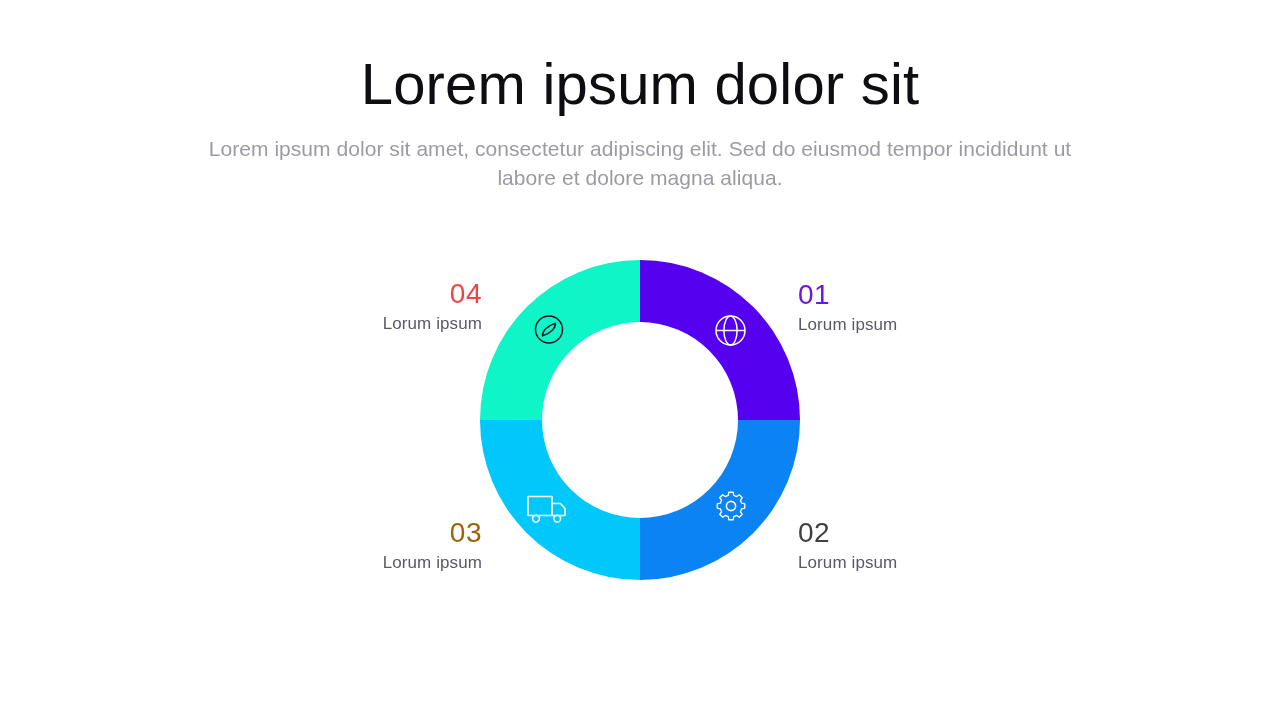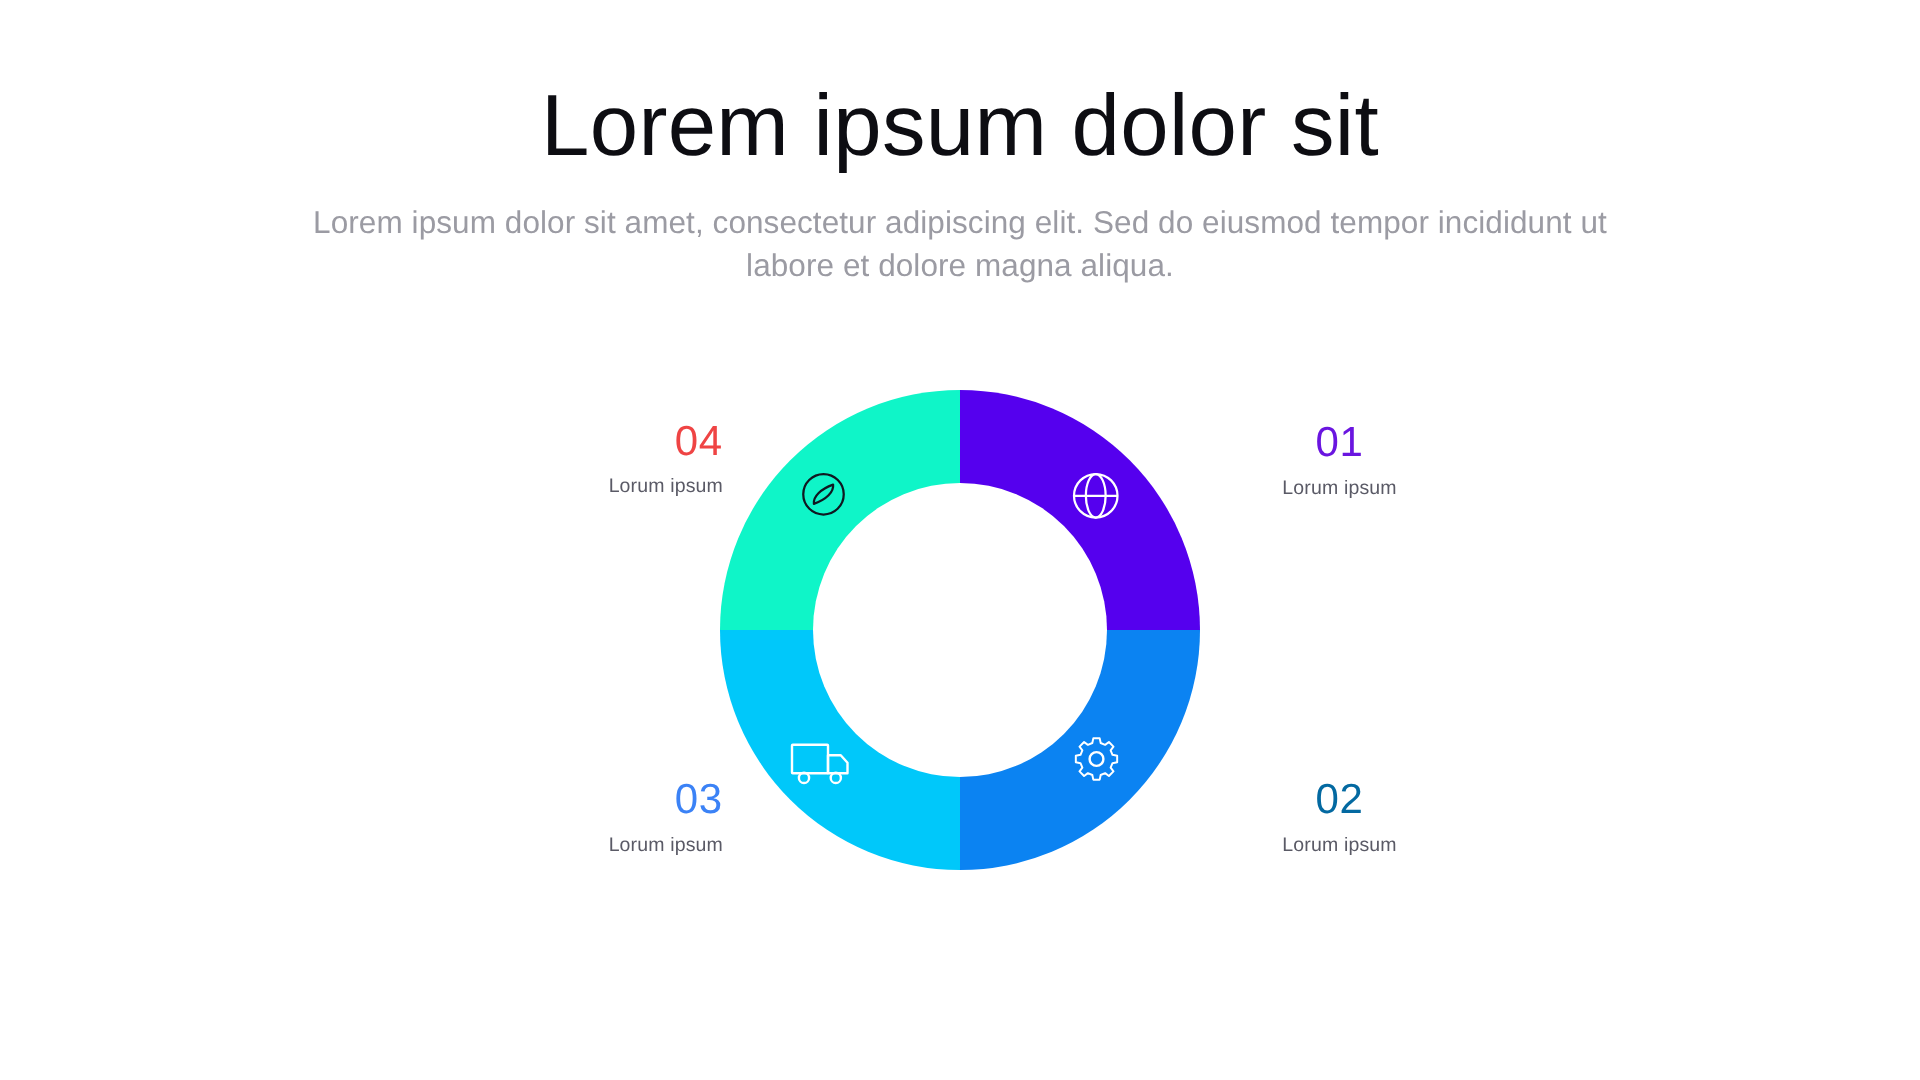--- a/index.html
+++ b/index.html
@@ -75,28 +75,28 @@
     display: block;
     font-size: 28px;
     line-height: 32px;
     font-weight: 400;
     color: #6a15e0;
     letter-spacing: 0.5px;
   }
   .callout .cal-text {
     display: block;
     margin-top: 4px;
-    font-size: 13px;
+    font-size: 17px;
     line-height: 19px;
     font-weight: 400;
     color: #5a5a66;
     letter-spacing: 0.1px;
   }
   .callout.right {
-    text-align: center;
+    text-align: left;
   }
   .callout.left {
     text-align: right;
   }
 
   #callout-01 { left: 798px; top: 279px; }
   #callout-02 { left: 798px; top: 517px; }
   #callout-03 { left: 292px; top: 517px; }
   #callout-04 { left: 292px; top: 278px; }
 </style>
@@ -166,26 +166,26 @@
 
       <circle cx="180" cy="180" r="98" fill="#ffffff"></circle>
     </svg>
 
     <div class="callout right" id="callout-01">
       <span class="cal-num" style="color: rgb(106, 21, 224);">01</span>
       <span class="cal-text" style="color: rgb(90, 90, 102);">Lorum ipsum</span>
     </div>
 
     <div class="callout right" id="callout-02">
-      <span class="cal-num" style="color: #0369a1;">02</span>
+      <span class="cal-num" style="color: #404040;">02</span>
       <span class="cal-text" style="color: rgb(90, 90, 102);">Lorum ipsum</span>
     </div>
 
     <div class="callout left" id="callout-03">
-      <span class="cal-num" style="color: #3b82f6;">03</span>
+      <span class="cal-num" style="color: #a16207;">03</span>
       <span class="cal-text" style="color: rgb(90, 90, 102);">Lorum ipsum</span>
     </div>
 
     <div class="callout left" id="callout-04">
       <span class="cal-num" style="color: #ef4444;">04</span>
       <span class="cal-text" style="color: rgb(90, 90, 102);">Lorum ipsum</span>
     </div>
 
   </div>
 </div>

